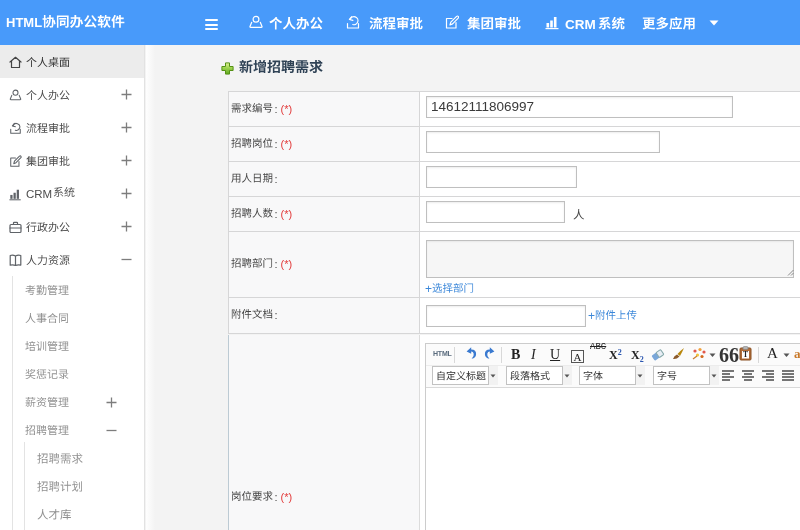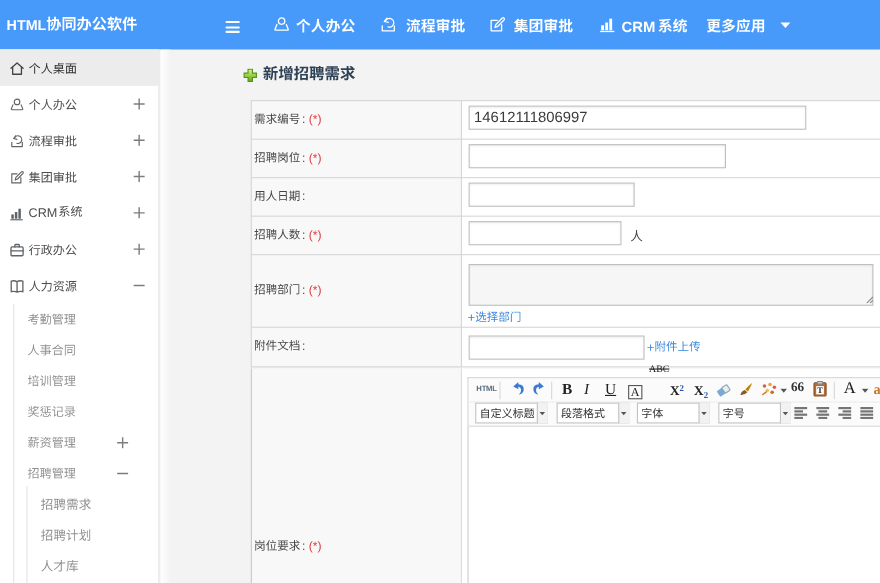--- a/index.html
+++ b/index.html
@@ -617,21 +617,21 @@
     <path d="M2.6 5.4 L7.2 1.2 L7.2 3.4 Q12.4 3.5 12.1 8.3 Q11.9 12 7.6 12.8 Q10.3 10.3 9.7 7.8 Q9.1 5.4 7.2 5.5 L7.2 7.8 Z" fill="#3a7ad0"></path>
   </svg>
 <svg class="ab" style="left:483px;top:346px" width="14" height="14" viewBox="0 0 14 14">
     <path d="M11.4 5.4 L6.8 1.2 L6.8 3.4 Q1.6 3.5 1.9 8.3 Q2.1 12 6.4 12.8 Q3.7 10.3 4.3 7.8 Q4.9 5.4 6.8 5.5 L6.8 7.8 Z" fill="#3a7ad0"></path>
   </svg>
 <div class="ab" style="left:501px;top:347px;width:1px;height:16px;background:#d8d8d8"></div>
 <div class="ab" style="left:511px;top:347px;font-family:'Liberation Serif';font-size:14px;font-weight:bold;color:#222">B</div>
 <div class="ab" style="left:531px;top:347px;font-family:'Liberation Serif';font-size:14px;font-style:italic;color:#222">I</div>
 <div class="ab" style="left:550px;top:347px;font-family:'Liberation Serif';font-size:14px;color:#222;text-decoration:underline">U</div>
 <div class="ab" style="left:571px;top:350px;width:13px;height:13px;border:1px solid #555;font-family:'Liberation Serif';font-size:11px;color:#222;text-align:center;line-height:12px">A</div>
-<div class="ab" style="left:590px;top:330px;font-family:Liberation Serif, serif;font-size:9px;color:#222;text-decoration:line-through">ABC</div>
+<div class="ab" style="left:590px;top:342px;font-family:Liberation Mono, monospace;font-size:9px;color:#222;text-decoration:line-through">ABC</div>
 <div class="ab" style="left:609px;top:348px;font-family:'Liberation Serif';font-size:12px;font-weight:bold;color:#222">X<span style="font-size:8px;color:#2a56b0;position:relative;top:-4px">2</span></div>
 <div class="ab" style="left:631px;top:348px;font-family:'Liberation Serif';font-size:12px;font-weight:bold;color:#222">X<span style="font-size:8px;color:#2a56b0;position:relative;top:3px">2</span></div>
 <svg class="ab" style="left:650px;top:349px" width="15" height="12" viewBox="0 0 15 12">
     <g transform="rotate(-35 7 6)">
       <rect x="2" y="3.5" width="11" height="6" rx="1" fill="#7aa7d9"></rect>
       <rect x="7.5" y="3.5" width="5.5" height="6" rx="1" fill="#e8eef5" stroke="#8aa"></rect>
     </g>
   </svg>
 <svg class="ab" style="left:671px;top:347px" width="15" height="14" viewBox="0 0 15 14">
     <path d="M13 1 Q9 4 6.5 7 L9 9 Q11 5.5 13 1Z" fill="#b8860b"></path>
@@ -641,21 +641,21 @@
     <circle cx="4" cy="4" r="1.6" fill="#e2574c"></circle>
     <circle cx="9" cy="2.5" r="1.6" fill="#f2a13b"></circle>
     <circle cx="13" cy="5" r="1.6" fill="#e2574c"></circle>
     <circle cx="6.5" cy="8" r="1.6" fill="#f2c43b"></circle>
     <circle cx="11" cy="9.5" r="1.6" fill="#d2691e"></circle>
     <path d="M2 12 L6 9" stroke="#c87d2e" stroke-width="1.2"></path>
   </svg>
 <svg class="ab" style="left:709px;top:353px" width="7" height="5" viewBox="0 0 7 5">
     <path d="M0.5 0.5 L3.5 4 L6.5 0.5Z" fill="#555"></path>
   </svg>
-<div class="ab" style="left:719px;top:344px;font-family:'Liberation Serif';font-size:12px;font-weight:bold;color:#333">66</div>
+<div class="ab" style="left:719px;top:344px;font-family:'Liberation Serif';font-size:20px;font-weight:bold;color:#333">66</div>
 <svg class="ab" style="left:739px;top:346px" width="13" height="15" viewBox="0 0 13 15">
     <rect x="1" y="2" width="11" height="12" rx="1" fill="#b06c39" stroke="#8a5022"></rect>
     <rect x="4" y="0.8" width="5" height="2.4" rx="0.8" fill="#c9c9c9" stroke="#888"></rect>
     <rect x="3" y="5" width="7" height="7.5" fill="#fff"></rect>
     <text x="6.5" y="11.3" font-family="Liberation Serif" font-size="7.5" font-weight="bold" fill="#222" text-anchor="middle">T</text>
   </svg>
 <div class="ab" style="left:758px;top:347px;width:1px;height:16px;background:#d8d8d8"></div>
 <div class="ab" style="left:767px;top:345px;font-family:'Liberation Serif';font-size:15px;color:#222">A</div>
 <svg class="ab" style="left:783px;top:353px" width="7" height="5" viewBox="0 0 7 5">
     <path d="M0.5 0.5 L3.5 4 L6.5 0.5Z" fill="#555"></path>

